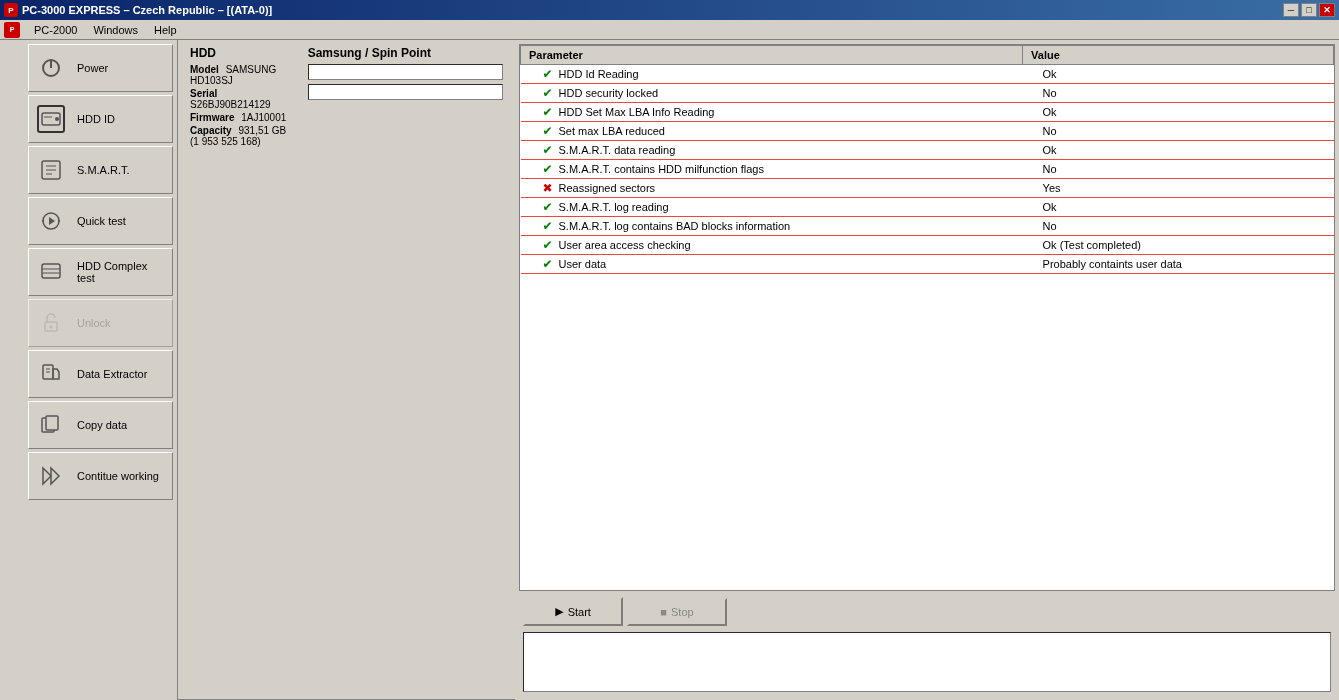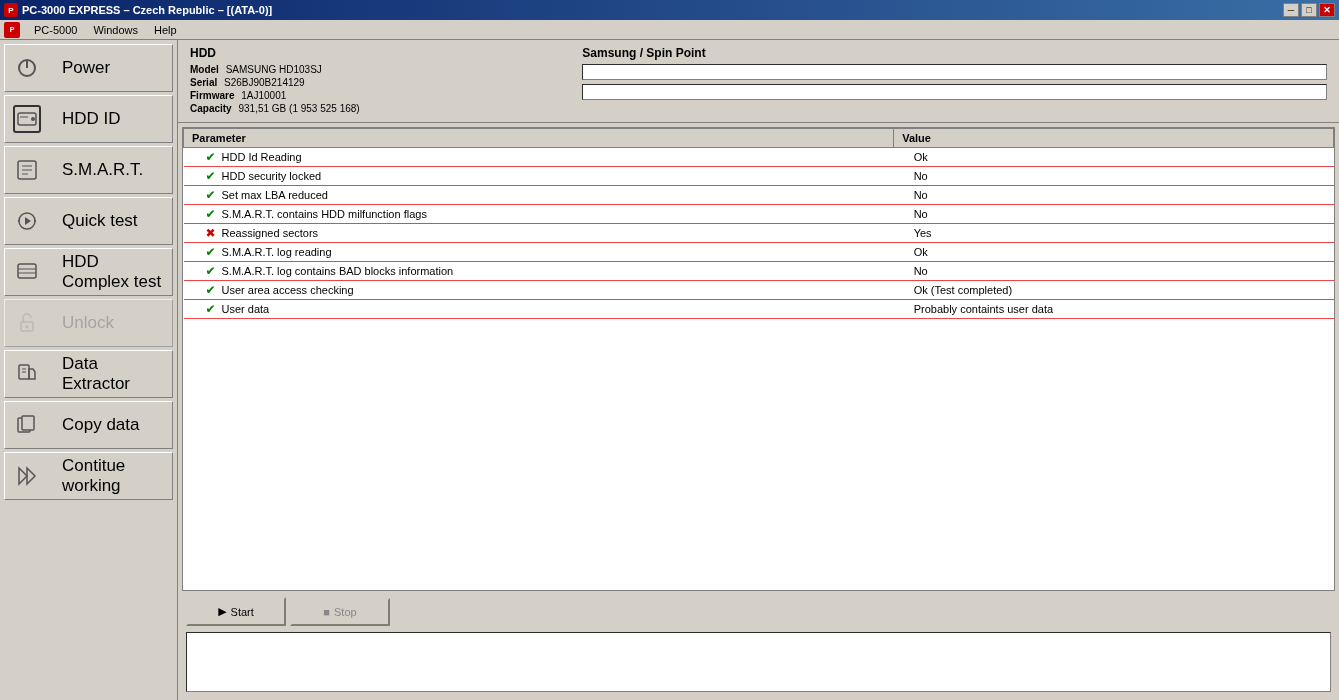--- a/index.html
+++ b/index.html
@@ -88,37 +88,38 @@
       gap: 3px;
     }
     .sidebar-btn {
       background: #d4d0c8;
       border: 1px solid #808080;
       border-top-color: #ffffff;
       border-left-color: #ffffff;
       height: 48px;
       display: flex;
       align-items: center;
-      gap: 21px;
+      gap: 12px;
       padding: 0 8px;
       cursor: pointer;
-      font-size: 17px;
+      font-size: 11px;
+      margin-left: 24px;
     }
     .sidebar-btn.disabled { color: #888; cursor: default; }
     .sidebar-btn .btn-icon {
       width: 28px; height: 28px;
       display: flex; align-items: center; justify-content: center;
       flex-shrink: 0;
     }
 
     
     .content-area {
       flex: 1;
       display: flex;
-      flex-direction: column;
+      flex-direction: row;
       background: #d4d0c8;
       overflow: hidden;
     }
 
     
     .hdd-info {
       background: #d4d0c8;
       border-bottom: 1px solid #808080;
       padding: 6px 12px;
       display: flex;
@@ -300,21 +301,21 @@
   </div>
   <div class="title-bar-buttons">
     <div class="title-btn">─</div>
     <div class="title-btn">□</div>
     <div class="title-btn" style="background:#c00;color:white;">✕</div>
   </div>
 </div>
 
 <div class="menu-bar">
   <div class="menu-bar-logo">P</div>
-  <span class="menu-item">PC-5000</span>
+  <span class="menu-item">PC-2000</span>
   <span class="menu-item">Windows</span>
   <span class="menu-item">Help</span>
 </div>
 
 <div class="main-layout">
 
   <div class="sidebar">
 
     <div class="sidebar-btn">
       <div class="btn-icon power-icon">
@@ -458,22 +459,30 @@
           <tbody id="table-body">
           <tr>
                 <td class="indent"><span class="status-icon status-ok">✔</span>HDD Id Reading</td>
                 <td>Ok</td>
               </tr>
               <tr>
                 <td class="indent"><span class="status-icon status-ok">✔</span>HDD security locked</td>
                 <td>No</td>
               </tr>
               <tr>
+                <td class="indent"><span class="status-icon status-ok">✔</span>HDD Set Max LBA Info Reading</td>
+                <td>Ok</td>
+              </tr>
+              <tr>
                 <td class="indent"><span class="status-icon status-ok">✔</span>Set max LBA reduced</td>
                 <td>No</td>
+              </tr>
+              <tr>
+                <td class="indent"><span class="status-icon status-ok">✔</span>S.M.A.R.T. data reading</td>
+                <td>Ok</td>
               </tr>
               <tr>
                 <td class="indent"><span class="status-icon status-ok">✔</span>S.M.A.R.T. contains HDD milfunction flags</td>
                 <td>No</td>
               </tr>
               <tr>
                 <td class="indent"><span class="status-icon status-err">✖</span>Reassigned sectors</td>
                 <td>Yes</td>
               </tr>
               <tr>

